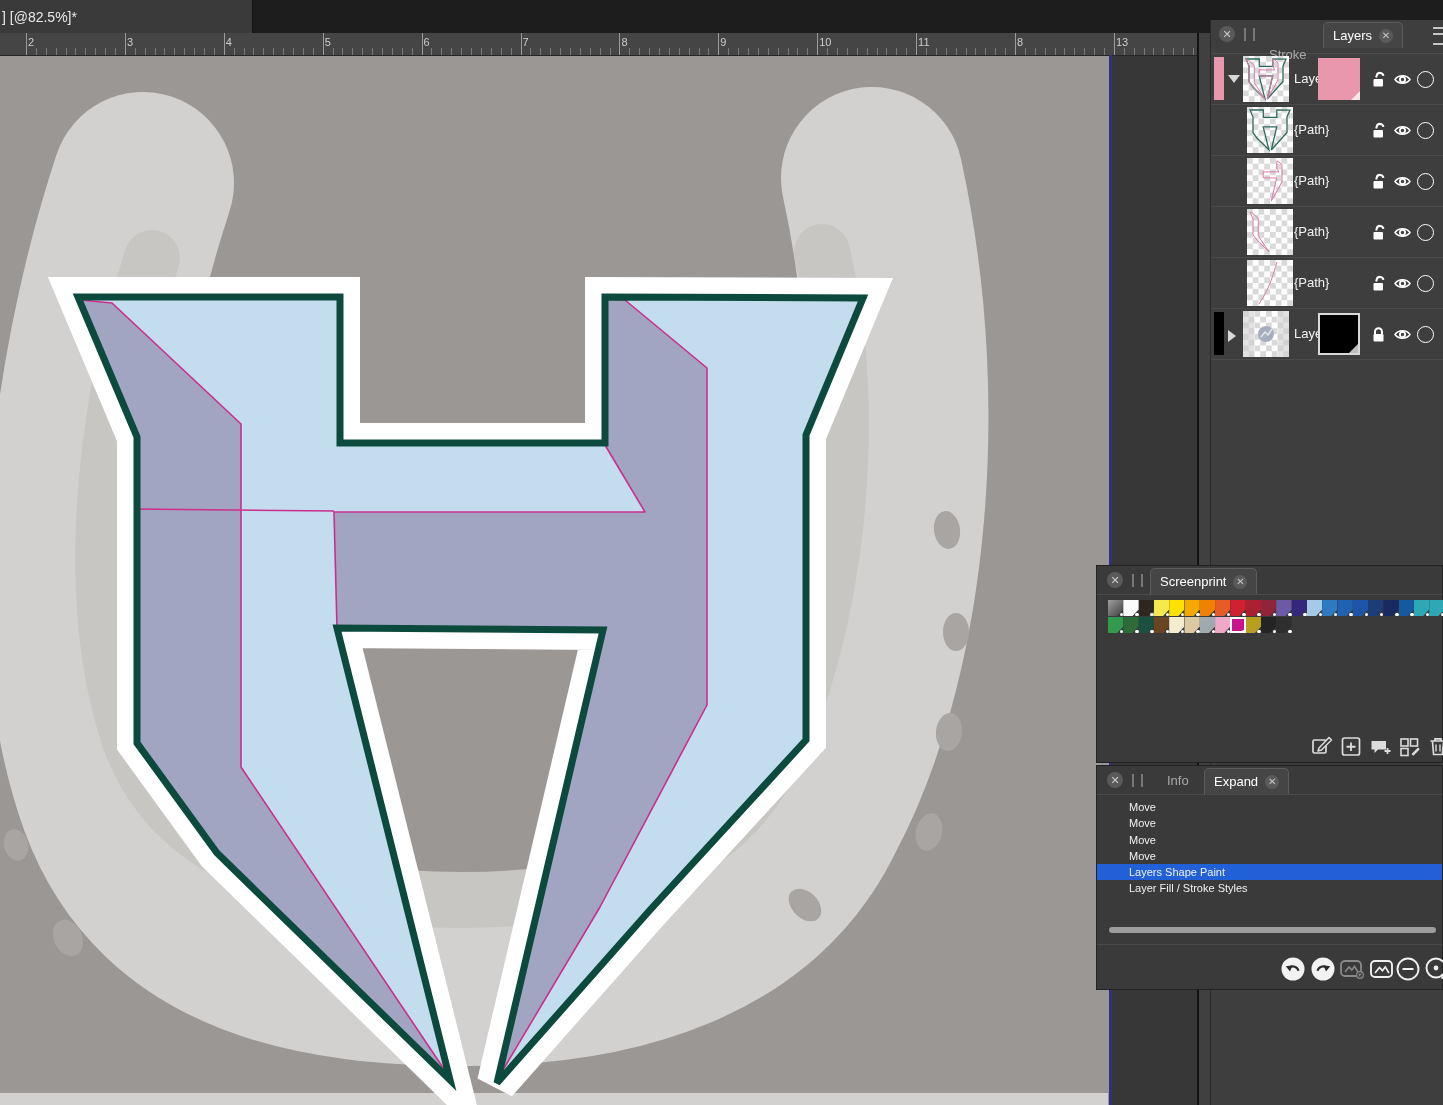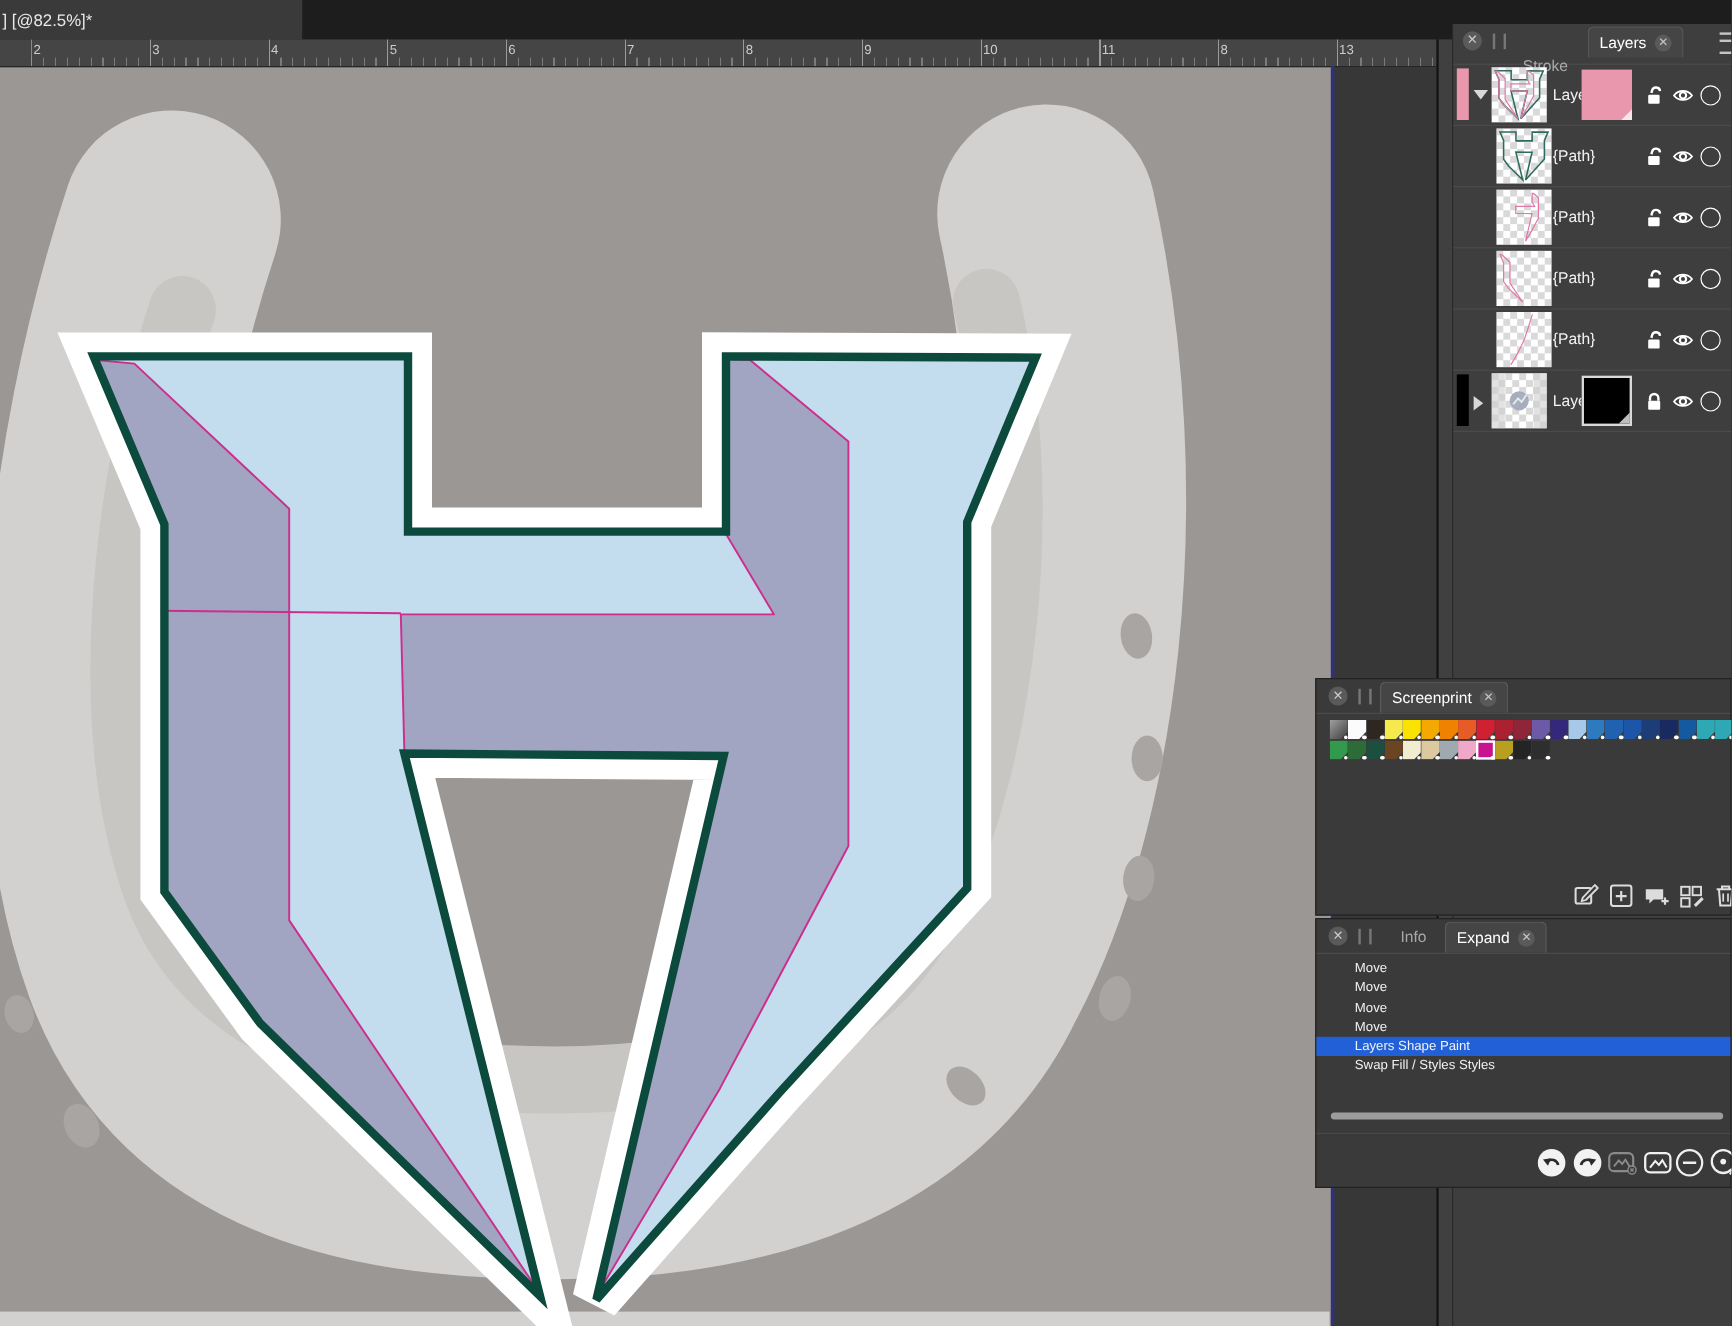--- a/index.html
+++ b/index.html
@@ -484,21 +484,21 @@
       <span>Expand</span>
       <span class="x">✕</span>
     </div>
   </div>
   <div class="hp-list" id="hp-list">
         <div class="hp-item">Move</div>
         <div class="hp-item">Move</div>
         <div class="hp-item">Move</div>
         <div class="hp-item">Move</div>
         <div class="hp-item sel">Layers Shape Paint</div>
-        <div class="hp-item">Swap Fill / Styles Styles</div>
+        <div class="hp-item">Layer Fill / Stroke Styles</div>
       </div>
   <div class="slider"></div>
   <div class="hp-div"></div>
   <div class="hp-icons">
     <svg class="ic" style="left:183px;position:absolute;" width="26" height="26" viewBox="0 0 26 26">
       <circle cx="13" cy="13" r="11.5" fill="#f2f2f2"></circle>
       <path d="M9.2 12 A5.6 5.6 0 0 1 18.5 14.8" fill="none" stroke="#2b2b2b" stroke-width="2.2"></path>
       <path d="M5.8 10.2 L12.5 9.2 L10 15.4 Z" fill="#2b2b2b"></path>
     </svg>
     <svg class="ic" style="left:213px;position:absolute;" width="26" height="26" viewBox="0 0 26 26">

